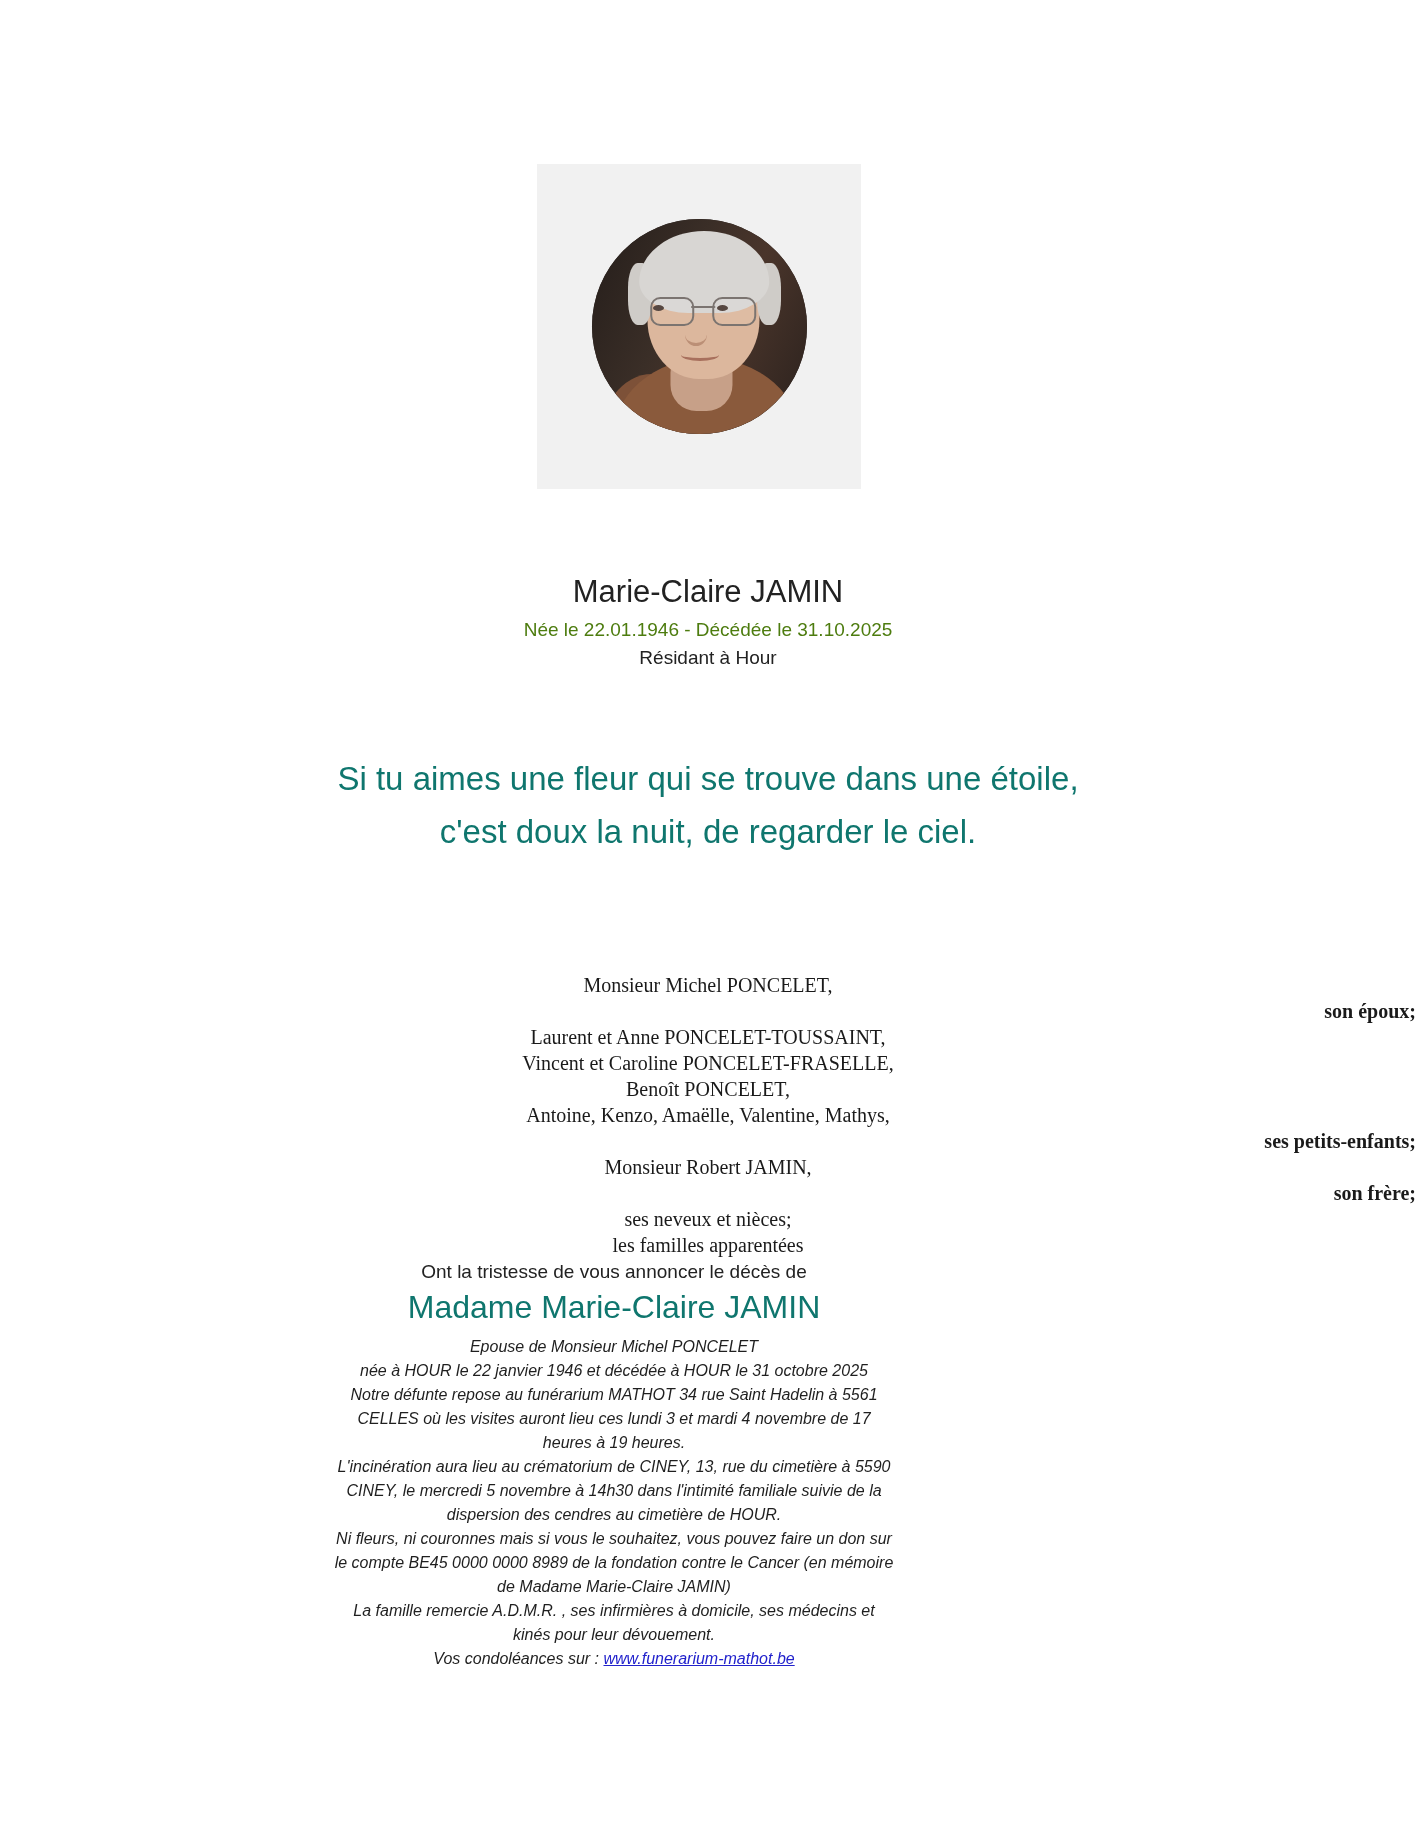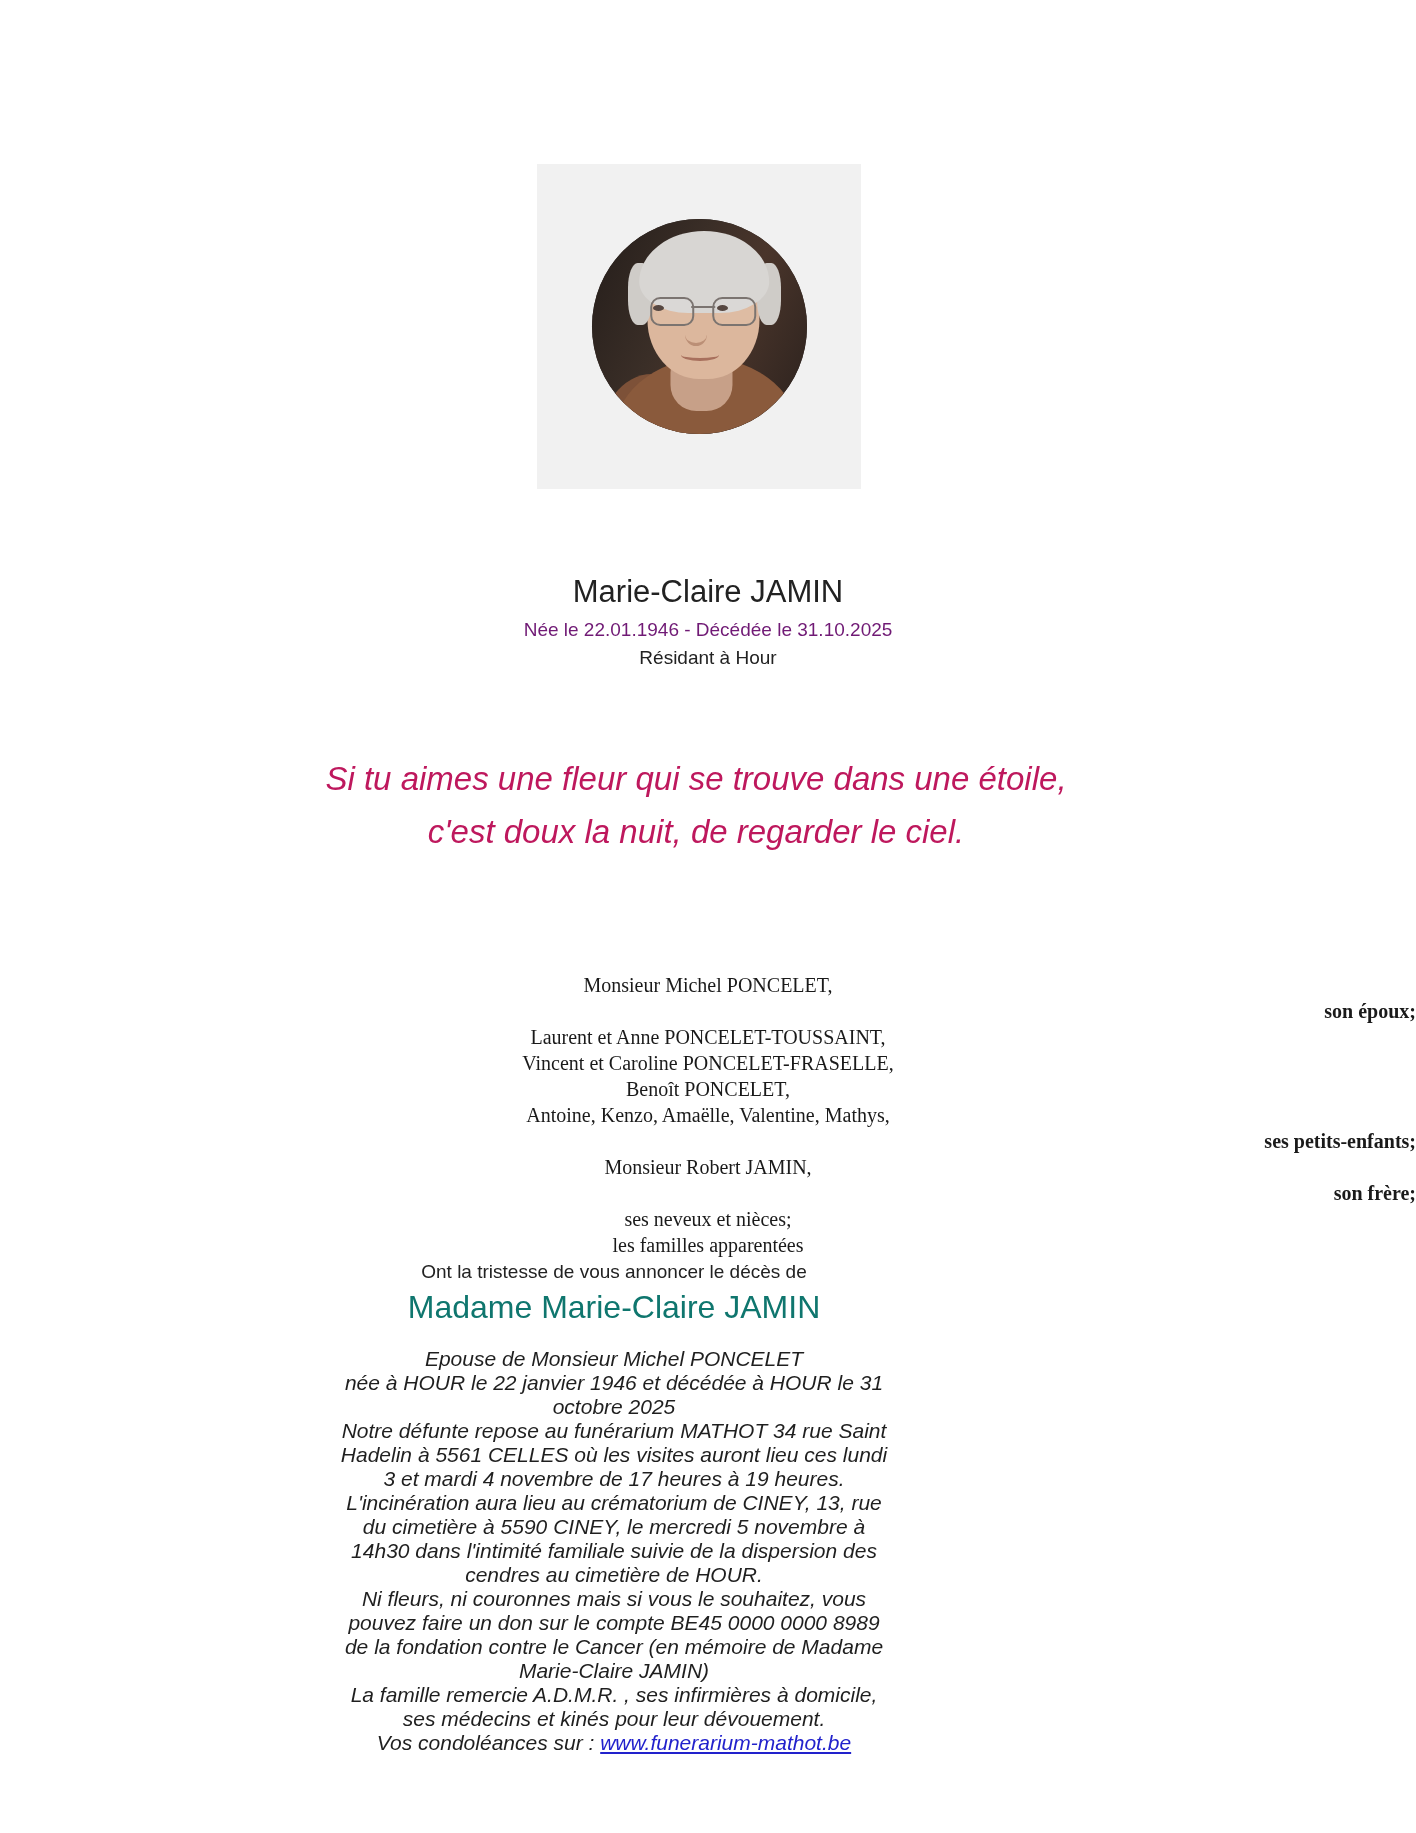--- a/index.html
+++ b/index.html
@@ -175,38 +175,37 @@
   }
   .deceased-name {
     font-size: 31px;
     line-height: 40px;
     color: #222222;
     font-weight: 400;
   }
   .deceased-dates {
     font-size: 19px;
     line-height: 28px;
-    color: #701a75;
+    color: #4d7c0f;
     margin-top: 4px;
   }
   .deceased-residence {
     font-size: 19px;
     line-height: 28px;
     color: #222222;
   }
 
   
   .quote-block {
     position: absolute;
-    left: 216px;
+    left: 228px;
     top: 752px;
     width: 960px;
     text-align: center;
-    font-style: italic;
-    color: #be185d;
+    color: #0f766e;
   }
   .quote-line {
     font-size: 33px;
     line-height: 53px;
     white-space: nowrap;
   }
   .quote-author {
     font-size: 33px;
     line-height: 54px;
     text-align: right;
@@ -246,23 +245,23 @@
     line-height: 27px;
     color: #222222;
   }
   .announce-name {
     font-size: 32px;
     line-height: 44px;
     color: #0f766e;
   }
   .detail-wrap {
     width: 560px;
-    margin: 18px auto 0;
+    margin: 6px auto 0;
     font-style: italic;
-    font-size: 21px;
+    font-size: 16px;
     line-height: 24px;
     color: #1f1f1f;
   }
   .detail-para {
     margin: 0;
   }
   .detail-para + .detail-para {
     margin-top: 0px;
   }
   .condolence-link {

